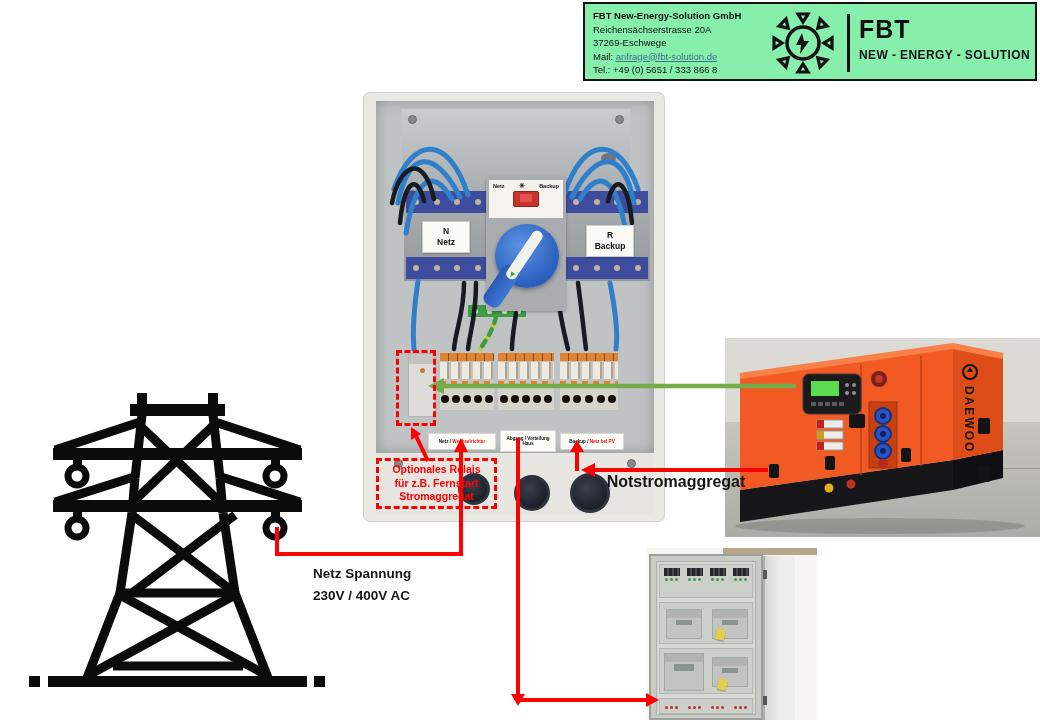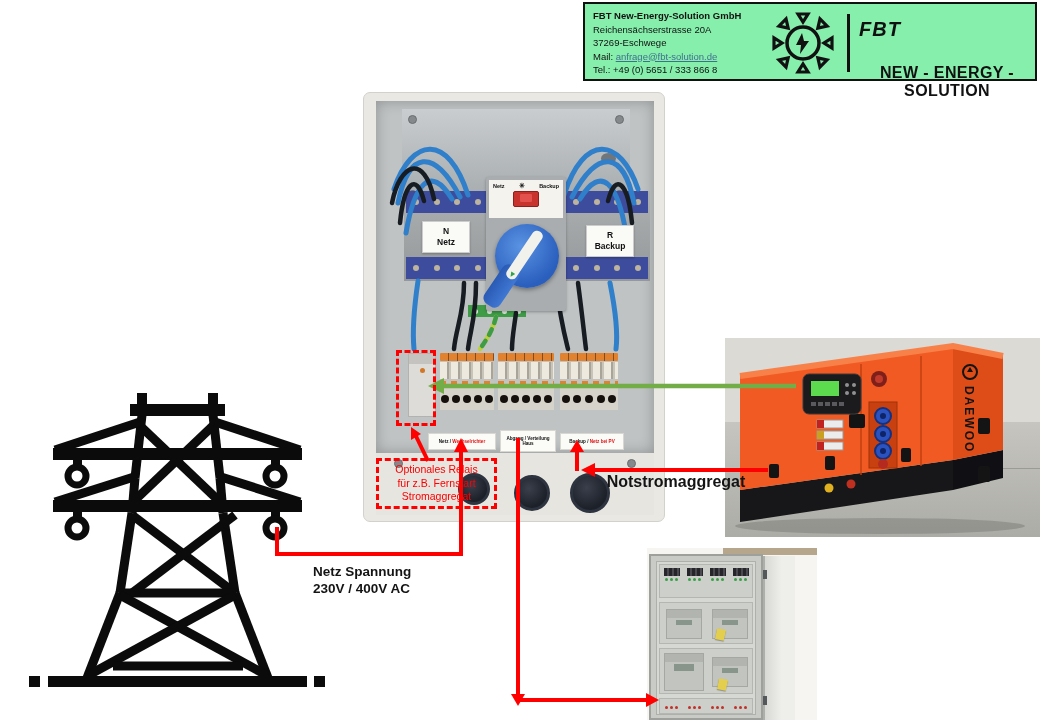--- a/index.html
+++ b/index.html
@@ -12,22 +12,22 @@
   #page-title{left:112px;top:28px;font-size:19px;font-weight:800;text-decoration:underline;letter-spacing:.2px;}
 
   
   #header-box{left:583px;top:2px;width:454px;height:79px;border:2px solid #111;box-sizing:border-box;background:#86efac;padding-left:28px;}
   #company-info{position:absolute;left:8px;top:5px;font-size:9.5px;line-height:13.5px;}
   #company-info .b{font-weight:700;}
   #mail-link{color:var(--link);text-decoration:underline;}
   #sun-logo{position:absolute;left:180px;top:3px;width:76px;height:72px;}
   #logo-divider{position:absolute;left:262px;top:10px;width:3px;height:58px;background:#111;}
   #logo-text{position:absolute;left:274px;top:10px;}
-  #logo-fbt{font-size:20px;font-weight:800;letter-spacing:1px;line-height:30px;font-style:italic;}
-  #logo-sub{font-size:16px;font-weight:700;letter-spacing:.4px;margin-top:20px;text-align:center;}
+  #logo-fbt{font-size:25px;font-weight:800;letter-spacing:1px;line-height:30px;}
+  #logo-sub{font-size:12px;font-weight:700;letter-spacing:.4px;margin-top:4px;text-align:center;}
 
   
   #switchbox-photo{left:363px;top:92px;width:302px;height:430px;background:#E9E8E3;border-radius:7px;
                    border:1px solid #D2D1CC;box-sizing:border-box;overflow:hidden;}
   #sb-cavity{position:absolute;left:12px;top:8px;width:278px;height:352px;background:#BFC3C4;
              box-shadow:inset 0 0 14px rgba(0,0,0,.25);}
   #sb-plate{position:absolute;left:38px;top:16px;width:228px;height:96px;
             background:linear-gradient(180deg,#C9CDCF,#A4A9AB);}
   .screw{position:absolute;width:7px;height:7px;border-radius:50%;background:#85898B;border:1px solid #6A6E70;}
   .knock{position:absolute;width:15px;height:11px;border-radius:50%;background:#70767A;}
@@ -87,26 +87,26 @@
   .meter{position:absolute;background:#C2C4BF;border:1px solid #A5A7A2;box-sizing:border-box;}
   .meter .top{height:8px;background:#B2B4AF;}
   .meter .disp{width:16px;height:5px;background:#88958B;margin:2px auto 0 auto;}
   .tag{position:absolute;width:9px;height:11px;background:#E3CE4E;transform:rotate(12deg);box-shadow:0 1px 1px rgba(0,0,0,.3);}
   #dist-door{position:absolute;left:116px;top:8px;width:30px;height:164px;background:linear-gradient(90deg,#D8D9D4,#EEEFEA 55%);border-left:2px solid #ADAFAA;}
   #dist-door .hinge{position:absolute;left:-2px;width:4px;height:9px;background:#55585A;}
 
   
   .dashed-red{border:3px dashed var(--arrow-red);box-sizing:border-box;z-index:45;}
   #relais-textbox{left:376px;top:458px;width:121px;height:51px;display:flex;align-items:center;justify-content:center;}
-  #relais-textbox span{color:var(--arrow-red);font-size:10.5px;font-weight:400;line-height:1.3;text-align:center;width:130px;}
+  #relais-textbox span{color:var(--arrow-red);font-size:10.5px;font-weight:700;line-height:1.3;text-align:center;width:130px;}
   #relay-dashed{left:396px;top:350px;width:40px;height:76px;}
   .note{z-index:46;font-weight:700;color:#141414;}
   #lbl-green{left:608px;top:389px;width:165px;font-size:12.5px;line-height:15px;text-align:center;}
   #lbl-notstrom{left:596px;top:473px;width:160px;font-size:16px;text-align:center;}
-  #lbl-netz{left:313px;top:563px;font-size:13.5px;line-height:17px;}
+  #lbl-netz{left:313px;top:563px;font-size:13.5px;line-height:22px;}
   #lbl-abgang{left:524px;top:666px;font-size:13.5px;line-height:16px;}
   #arrow-overlay{left:0;top:0;z-index:40;pointer-events:none;}
   #tower-icon{left:25px;top:388px;z-index:5;}
 </style>
 </head>
 <body>
 
 <div id="stage">
 
 

